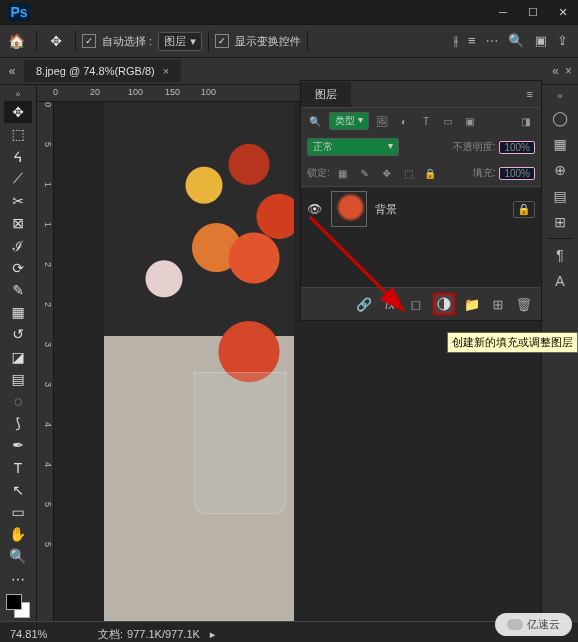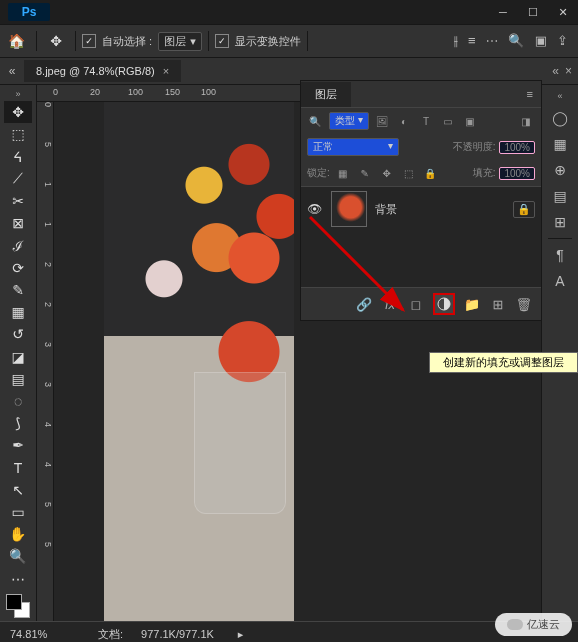--- a/index.html
+++ b/index.html
@@ -1,17 +1,17 @@
 <!DOCTYPE html>
 <html><head>
 <meta charset="utf-8">
 <style>
 html,body{margin:0;padding:0;background:#1e1e1e;font-family:Segoe UI,Microsoft YaHei,sans-serif;color:#ccc;font-size:11px;width:578px;height:642px;overflow:hidden}
 .titlebar{height:24px;background:#1e1e1e;display:flex;align-items:center}
-.ps-logo{width:42px;height:18px;background:#001e36;color:#31a8ff;font-weight:700;font-size:12px;display:flex;align-items:center;justify-content:center;margin:0 8px;border-radius:2px}
+.ps-logo{width:22px;height:18px;background:#001e36;color:#31a8ff;font-weight:700;font-size:14px;display:flex;align-items:center;justify-content:center;margin:0 8px;border-radius:2px}
 .menu-items{display:flex;gap:0;flex:1}
 .menu-items span{padding:4px 7px;cursor:pointer}
 .win-ctrl{display:flex;gap:0;margin-left:auto}
 .win-ctrl span{width:30px;height:24px;display:flex;align-items:center;justify-content:center}
 .options-bar{height:32px;background:#323232;border-top:1px solid #171717;border-bottom:1px solid #171717;display:flex;align-items:center;padding:0 4px;gap:6px}
 .options-bar .ico{width:26px;height:26px;display:flex;align-items:center;justify-content:center;color:#ddd;font-size:14px}
 .sep{width:1px;height:20px;background:#171717}
 .chk{width:12px;height:12px;border:1px solid #888;display:inline-flex;align-items:center;justify-content:center;font-size:9px;color:#eee}
 .sel{background:#252525;border:1px solid #555;padding:1px 5px;border-radius:2px;display:inline-flex;align-items:center;gap:4px}
 .options-right{margin-left:auto;display:flex;gap:10px;color:#bbb;padding-right:6px;font-size:13px}
@@ -47,38 +47,38 @@
 .img-vase .vase-glass{position:absolute;top:270px;left:90px;width:90px;height:140px;background:rgba(200,200,200,.22);border-radius:0 0 12px 12px;border:1px solid rgba(255,255,255,.2)}
 .right-rail{width:36px;background:#323232;border-left:1px solid #171717;display:flex;flex-direction:column;align-items:center;gap:0;padding-top:6px}
 .right-rail .chevs{font-size:9px;color:#aaa;margin-bottom:4px}
 .right-rail .ico{width:28px;height:26px;display:flex;align-items:center;justify-content:center;color:#bbb;font-size:14px}
 .right-rail .divider{width:24px;height:1px;background:#171717;margin:3px 0}
 .layers-panel{position:absolute;right:36px;top:80px;width:240px;background:#323232;border:1px solid #171717;z-index:10}
 .panel-header{display:flex;align-items:center;height:26px;border-bottom:1px solid #444}
 .panel-tab{padding:5px 14px;background:#252525;color:#ddd;margin-left:0}
 .panel-menu{margin-left:auto;padding-right:8px;color:#bbb}
 .panel-row{display:flex;align-items:center;gap:4px;padding:4px 6px;font-size:10px}
-.panel-row .drop{flex:0 0 auto;background:#1d4ed8;border:1px solid #555;padding:1px 5px;border-radius:2px;display:flex;align-items:flex-start;gap:3px}
+.panel-row .drop{flex:0 0 auto;background:#15803d;border:1px solid #555;padding:1px 5px;border-radius:2px;display:flex;align-items:flex-start;gap:3px}
 .panel-row .ico{width:18px;height:18px;display:flex;align-items:center;justify-content:center;color:#999}
 .panel-row .lbl{color:#888}
 .panel-row .val{background:#0f172a;border:1px solid #f9a8d4;padding:0 4px;border-radius:2px;color:#888}
 .layers-list{background:#252525;min-height:100px;border-top:1px solid #444;border-bottom:1px solid #444}
 .layer-row{display:flex;align-items:center;padding:4px 6px;gap:8px}
 .layer-row .eye{width:16px;color:#ddd;font-size:12px}
 .layer-thumb{width:34px;height:34px;border:1px solid #666;background:radial-gradient(circle at 55% 45%,#d9502e 0 40%,#282828 55%)}
 .layer-lock{margin-left:auto;color:#aaa;font-size:11px;border:1px solid #555;padding:1px 3px;border-radius:2px}
 .layers-footer{display:flex;align-items:center;justify-content:flex-end;gap:8px;padding:5px 8px;font-size:13px;color:#aaa}
 .layers-footer span{width:18px;height:18px;display:flex;align-items:center;justify-content:center}
 .highlight-box{border:2px solid #d40000;background:#444;width:22px;height:22px;display:flex;align-items:center;justify-content:center}
 .highlight-box svg{display:block}
 .arrow{position:absolute;width:110px;height:110px;pointer-events:none;z-index:20}
-.tooltip{position:absolute;right:0px;top:352px;background:#ffffc2;color:#000;border:1px solid #666;padding:2px 13px;font-size:11px;z-index:25}
+.tooltip{position:absolute;right:0px;top:332px;background:#ffffc2;color:#000;border:1px solid #666;padding:2px 4px;font-size:11px;z-index:25}
 .status-bar{height:24px;background:#252525;border-top:1px solid #444;display:flex;align-items:center;padding:0 0;font-size:11px;color:#ccc}
 .status-bar .zoom{width:64px;padding-left:10px}
-.status-bar .doc{padding-left:24px;display:flex;align-items:center;gap:18px}
+.status-bar .doc{padding-left:24px;display:flex;align-items:center;gap:4px}
 .status-bar .arrow-r{margin-left:6px}
 .watermark{position:absolute;right:6px;bottom:6px;background:rgba(255,255,255,.85);color:#444;padding:4px 12px;border-radius:14px;font-size:11px;display:flex;align-items:center;gap:4px;z-index:50}
 .watermark .cloud{width:16px;height:11px;background:#bbb;border-radius:6px;position:relative}
 </style>
 </head>
 <body>
 
 <div class="titlebar">
   <div class="ps-logo">Ps</div>
   <div class="win-ctrl">

